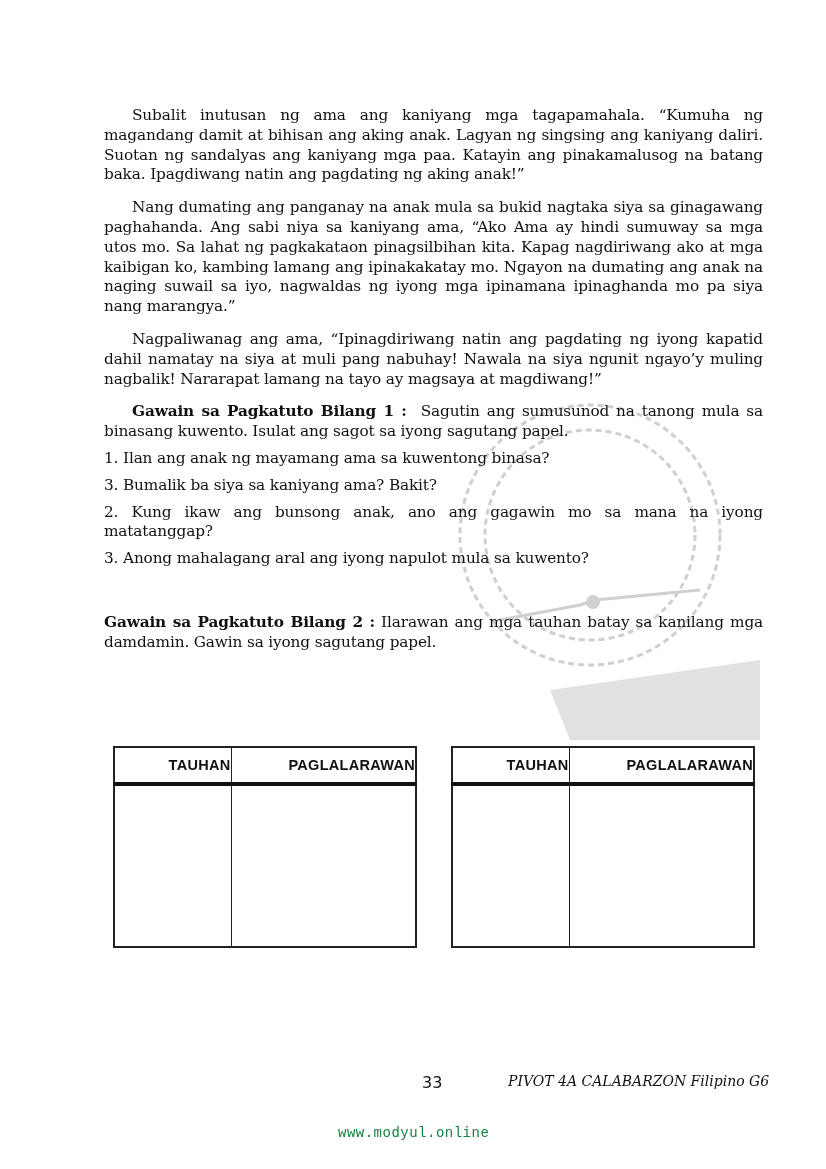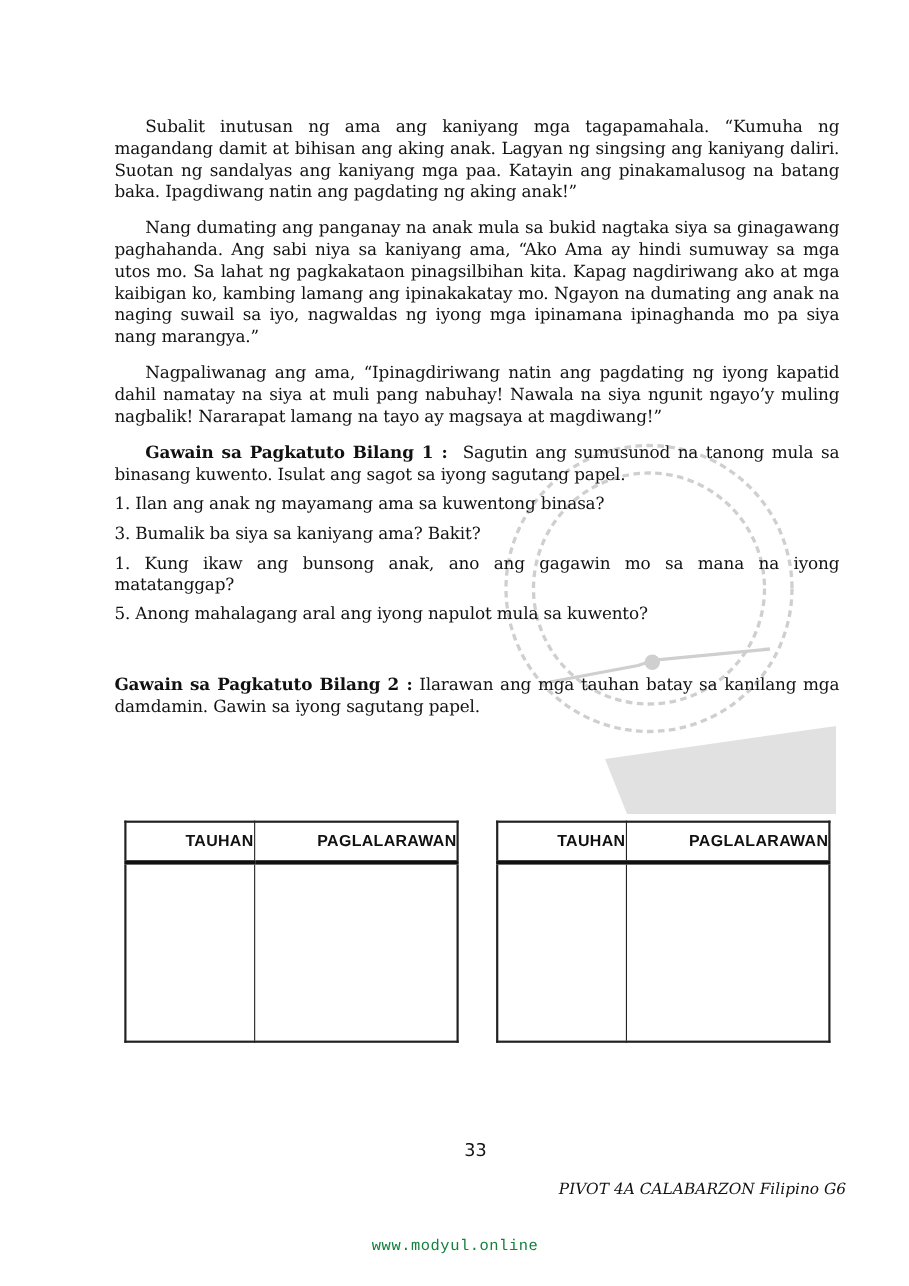--- a/index.html
+++ b/index.html
@@ -14,21 +14,21 @@
   .task b { font-weight: bold; }
   .q { margin: 0 0 7px 0; text-align: justify; letter-spacing: -0.15px; }
   .q-list { margin-bottom: 44px; }
   table.grid { position: absolute; border-collapse: collapse; border: 2px solid #222; }
   table.grid th { font-family: Liberation Sans, sans-serif; font-weight: bold; font-size: 14.5px;
                   height: 34px; border: 1.5px solid #222; border-bottom: 4px solid #111; text-align: right; padding: 0; letter-spacing: 0.3px; }
   table.grid td { border: 1.5px solid #222; height: 160px; padding: 0; }
   .t1 { left: 113px; top: 746px; width: 304px; }
   .t2 { left: 451px; top: 746px; width: 304px; }
   .c1 { width: 116px; } .c2 { width: 184px; }
-  .page-num { position: absolute; left: 422px; top: 1036px; font-family: "DejaVu Sans", sans-serif; font-size: 16px; }
+  .page-num { position: absolute; left: 422px; top: 1073px; font-family: "DejaVu Sans", sans-serif; font-size: 16px; }
   .footer-title { position: absolute; left: 508px; top: 1073px; font-style: italic; font-size: 14px; }
   .site { position: absolute; left: 338px; top: 1125px; font-family: Liberation Mono, monospace; font-size: 14px; color: #15803d; letter-spacing: 0.5px; }
 </style>
 </head>
 <body>
 
 <svg class="watermark" viewBox="0 0 330 380">
   <g fill="none" stroke="#cfcfcf" stroke-width="3" stroke-dasharray="6 4">
     <circle cx="160" cy="175" r="130"></circle>
     <circle cx="160" cy="175" r="105"></circle>
@@ -43,22 +43,22 @@
   <p class="para">Nang dumating ang panganay na anak mula sa bukid nagtaka siya sa ginagawang paghahanda. Ang sabi niya sa kaniyang ama, “Ako Ama ay hindi sumuway sa mga utos mo. Sa lahat ng pagkakataon pinagsilbihan kita. Kapag nagdiriwang ako at mga kaibigan ko, kambing lamang ang ipinakakatay mo. Ngayon na dumating ang anak na naging suwail sa iyo, nagwaldas ng iyong mga ipinamana ipinaghanda mo pa siya nang marangya.”</p>
   <p class="para last-gap">Nagpaliwanag ang ama, “Ipinagdiriwang natin ang pagdating ng iyong kapatid dahil namatay na siya at muli pang nabuhay! Nawala na siya ngunit ngayo’y muling nagbalik! Nararapat lamang na tayo ay magsaya at magdiwang!”</p>
 
   <p class="task indent">
     <b>Gawain sa Pagkatuto Bilang 1 :</b>&nbsp;
     <span>Sagutin ang sumusunod na tanong mula sa binasang kuwento. Isulat ang sagot sa iyong sagutang papel.</span>
   </p>
   <div class="q-list">
     <p class="q">1. Ilan ang anak ng mayamang ama sa kuwentong binasa?</p>
     <p class="q">3. Bumalik ba siya sa kaniyang ama? Bakit?</p>
-    <p class="q">1. Kung ikaw ang bunsong anak, ano ang gagawin mo sa mana na iyong matatanggap?</p>
-    <p class="q">5. Anong mahalagang aral ang iyong napulot mula sa kuwento?</p>
+    <p class="q">2. Kung ikaw ang bunsong anak, ano ang gagawin mo sa mana na iyong matatanggap?</p>
+    <p class="q">3. Anong mahalagang aral ang iyong napulot mula sa kuwento?</p>
   </div>
 
   <p class="task">
     <b>Gawain sa Pagkatuto Bilang 2 :</b>
     <span>Ilarawan ang mga tauhan batay sa kanilang mga damdamin. Gawin sa iyong sagutang papel.</span>
   </p>
 </div>
 
 <table class="grid t1">
   <tbody>

